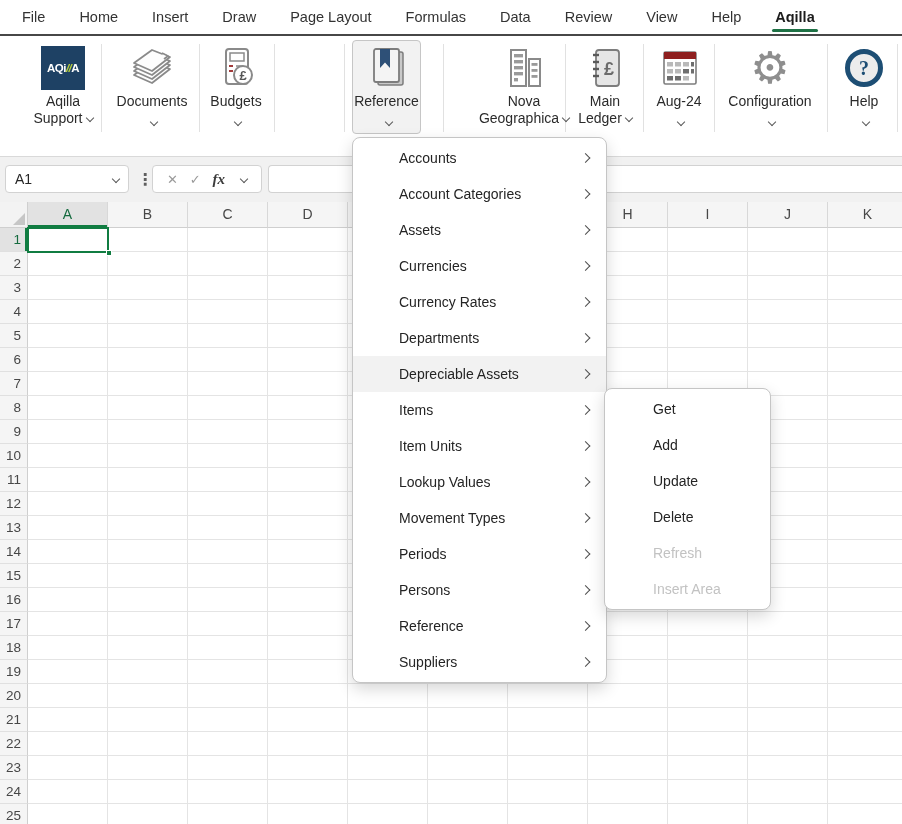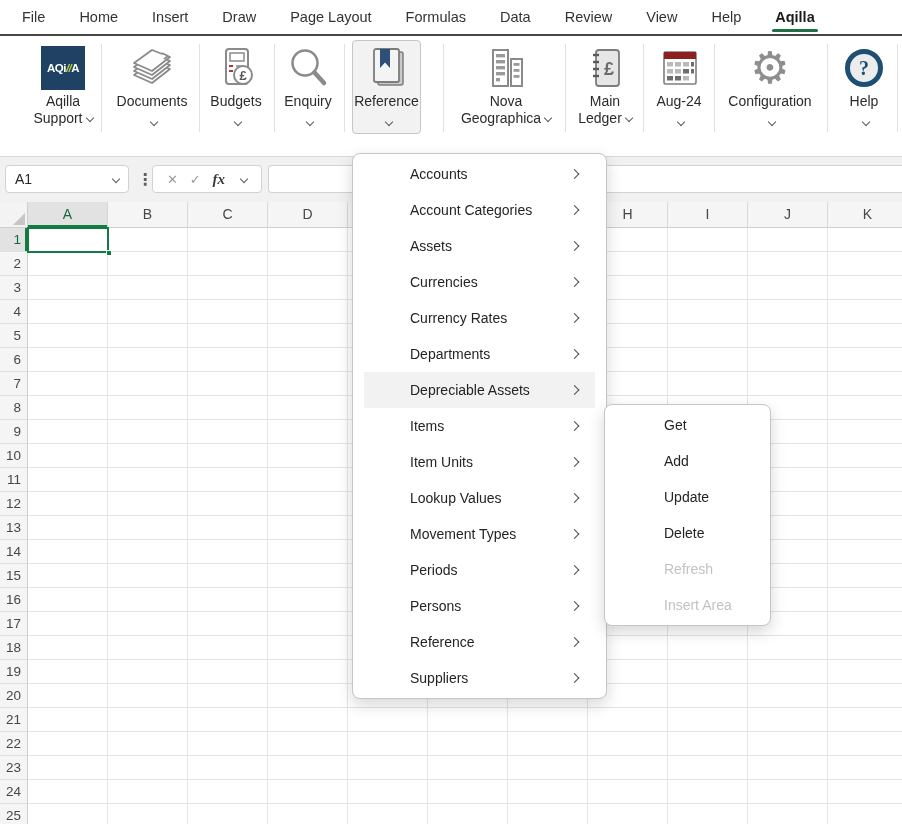--- a/index.html
+++ b/index.html
@@ -62,21 +62,21 @@
     padding-right:6px; line-height:23px; }
   .rowh.selected { background:#e2e2e2; color:#156b3f; box-shadow:inset -2px 0 0 var(--sel-green); }
   .gcell { width:80px; flex:none; background:#fff; border-right:1px solid #e4e4e4; border-bottom:1px solid #e4e4e4; }
   .a1sel { position:absolute; left:27px; top:25px; width:82px; height:26px;
     border:2px solid var(--sel-green); pointer-events:none; }
   .a1sel .handle { position:absolute; right:-5px; bottom:-5px; width:6px; height:6px;
     background:var(--sel-green); border:1px solid #fff; }
 
   
   .menu { position:absolute; background:#fff; border:1px solid #c5c5c5; border-radius:8px;
-    box-shadow:0 6px 16px rgba(0,0,0,0.16); z-index:50; padding:2px 11px;margin-top:16px; }
+    box-shadow:0 6px 16px rgba(0,0,0,0.16); z-index:50; padding:2px 0; }
   .menu-main { left:352px; top:137px; width:255px; }
   .menu-sub  { left:604px; top:388px; width:167px; }
   .mitem { height:36px; display:flex; align-items:center; padding-left:46px; font-size:14px;
     color:#242424; position:relative; cursor:default; white-space:nowrap; }
   .menu-sub .mitem { padding-left:48px; }
   .mitem.highlighted { background:#f2f2f2; }
   .mitem.disabled { color:#c2c2c2; }
   .chev-right { position:absolute; right:17px; top:50%; width:7px; height:7px;
     border-top:1.6px solid #4e4e4e; border-right:1.6px solid #4e4e4e;
     transform:translateY(-50%) rotate(45deg); }
@@ -187,44 +187,34 @@
             <line x1="22" y1="25" x2="25" y2="25"></line>
           </g>
         <circle cx="29" cy="29" r="9" fill="#fff" stroke="#8a8a8a" stroke-width="2"></circle>
         <text x="29" y="34" font-size="13" fill="#555" text-anchor="middle" font-weight="bold">£</text>
       </svg>
     </div>
     <div class="lbl">Budgets</div>
     <div class="chevrow"><span class="chev-down"></span></div>
   </div>
 
-  <div class="rbtn" style="left:278px;width:60px">
-    <div class="icon">
-      <svg width="44" height="44" viewBox="0 0 44 44">
-        <circle cx="19" cy="17" r="12.5" fill="#fff" stroke="#8a8a8a" stroke-width="2.5"></circle>
-        <line x1="28.5" y1="26.5" x2="38" y2="37" stroke="#8a8a8a" stroke-width="4.5" stroke-linecap="round"></line>
-      </svg>
-    </div>
-    <div class="lbl">Enquiry</div>
-    <div class="chevrow"><span class="chev-down"></span></div>
-  </div>
 
   <div class="rbtn active" style="left:352px;width:69px">
     <div class="icon">
       <svg width="44" height="44" viewBox="0 0 44 44">
         <rect x="13" y="6" width="25" height="33" rx="2" fill="#c9c9c9" stroke="#7d7d7d" stroke-width="1.5"></rect>
         <rect x="9" y="3" width="25" height="33" rx="2" fill="#f4f4f4" stroke="#7d7d7d" stroke-width="1.8"></rect>
         <path d="M15 3 h10 v19 l-5 -5.5 l-5 5.5 Z" fill="var(--bookmark-navy)"></path>
       </svg>
     </div>
     <div class="lbl">Reference</div>
     <div class="chevrow"><span class="chev-down"></span></div>
   </div>
 
-  <div class="rbtn" style="left:450px;width:112px">
+  <div class="rbtn" style="left:468px;width:112px">
     <div class="icon">
       <svg width="44" height="44" viewBox="0 0 44 44">
         <rect x="9" y="4" width="15" height="36" fill="#fff" stroke="#8a8a8a" stroke-width="2"></rect>
         <rect x="27" y="13" width="11" height="27" fill="#fff" stroke="#8a8a8a" stroke-width="2"></rect>
         <g fill="#9a9a9a">
           <rect x="12" y="8" width="9" height="3.4"></rect>
             <rect x="12" y="14" width="9" height="3.4"></rect>
           <rect x="12" y="20" width="9" height="3.4"></rect>
             <rect x="12" y="26" width="9" height="3.4"></rect>
           <rect x="12" y="32" width="4" height="3.4"></rect>

